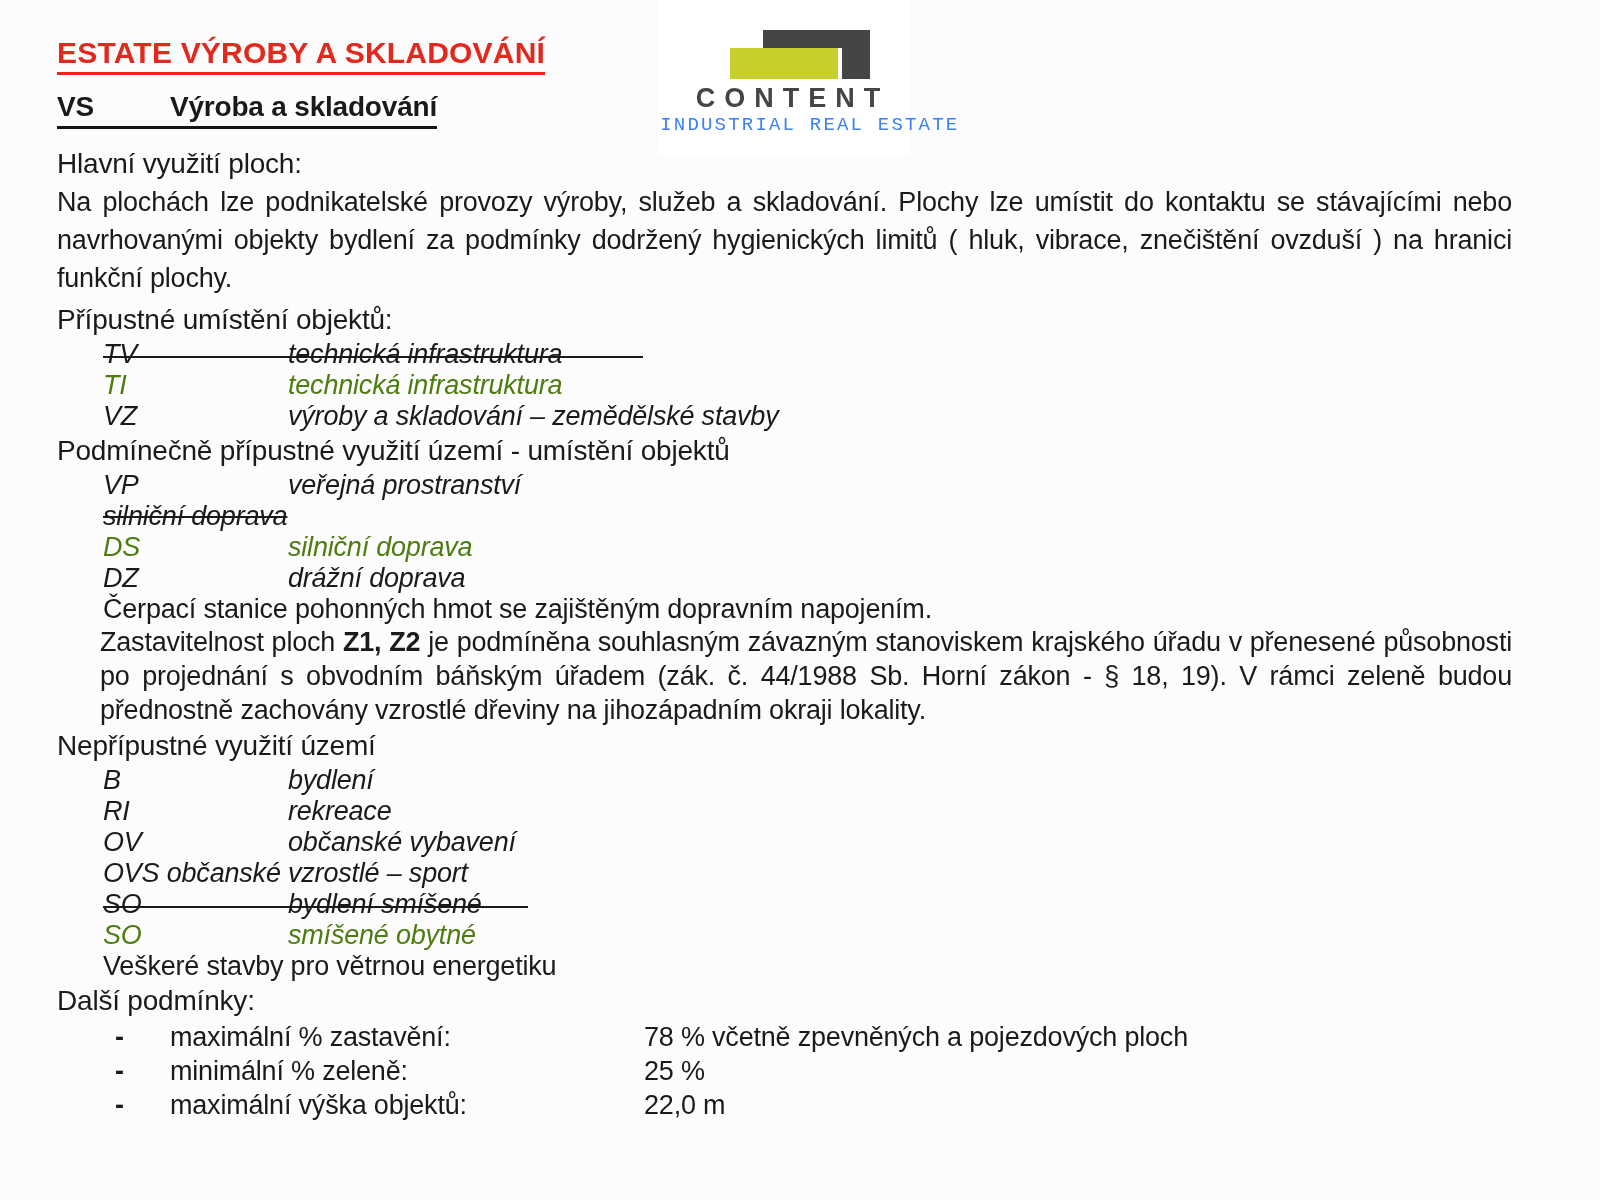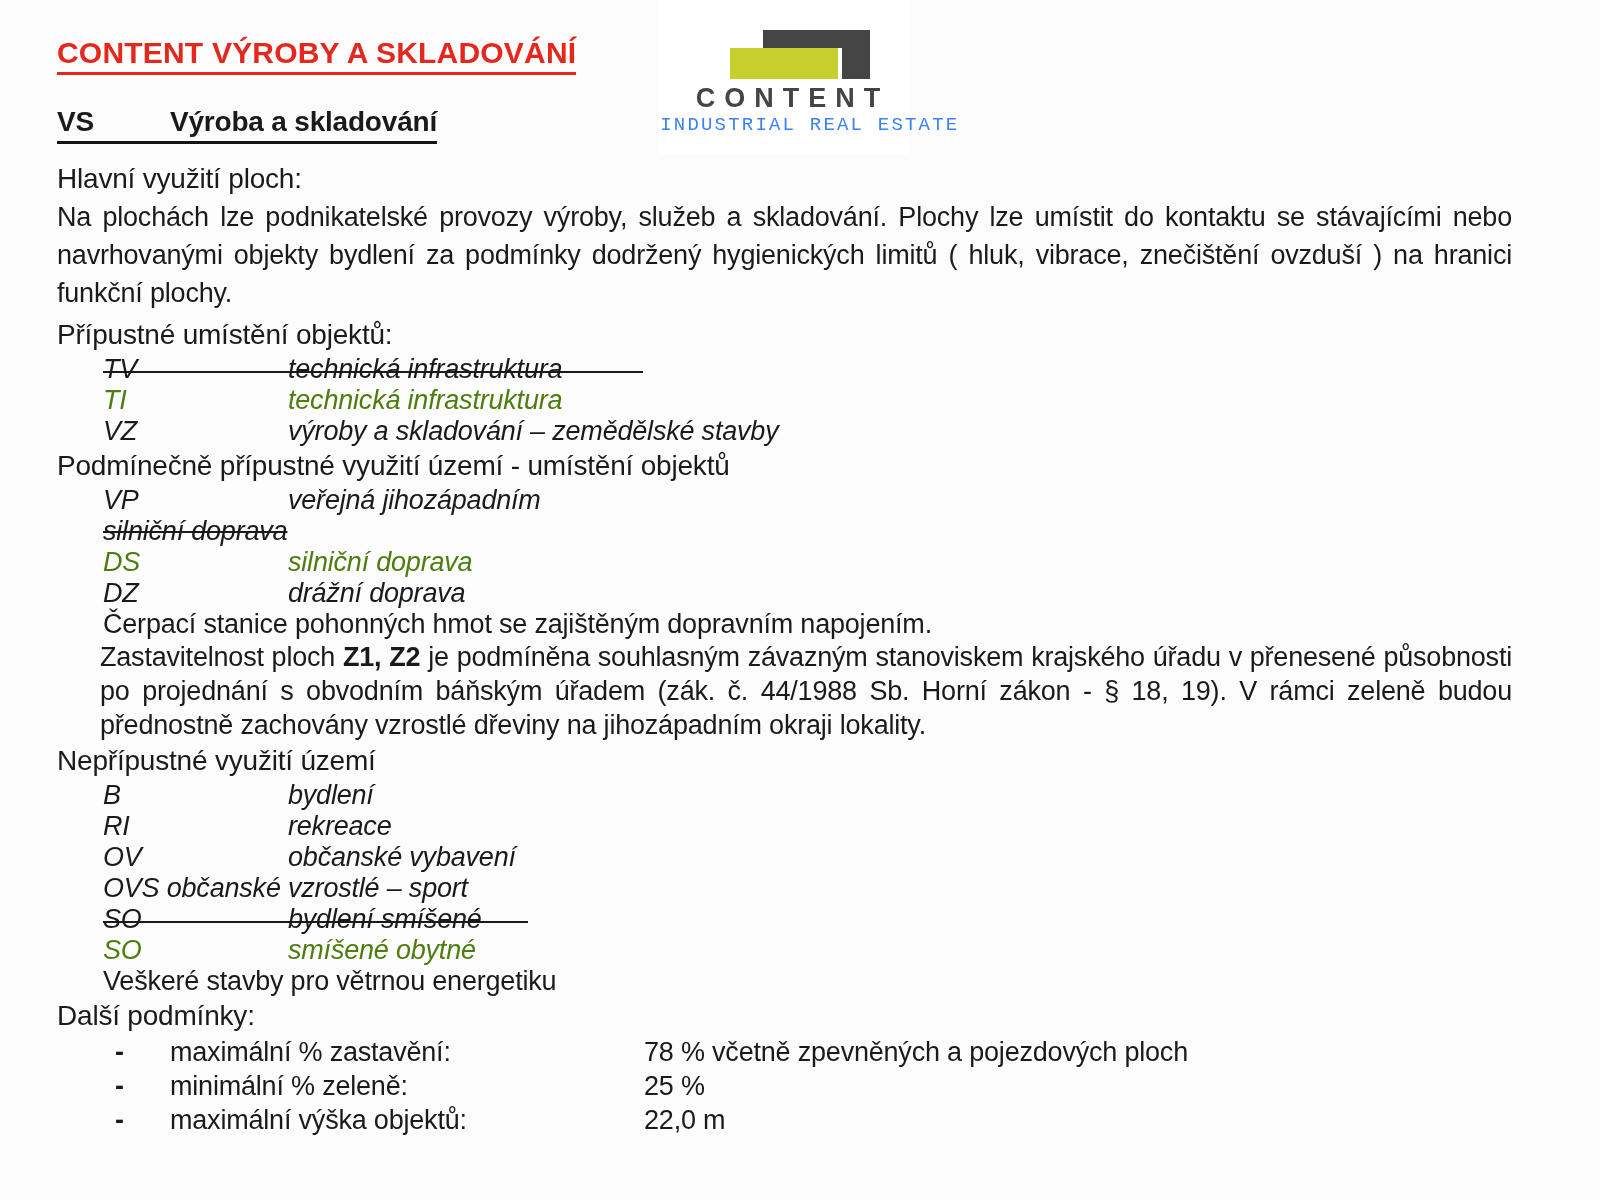--- a/index.html
+++ b/index.html
@@ -26,21 +26,20 @@
     margin-bottom: 16px;
     letter-spacing: 0.2px;
   }
   .vs-line {
     display: inline-flex;
     font-size: 28px;
     font-weight: 700;
     border-bottom: 3px solid #151515;
     padding-bottom: 3px;
     margin-bottom: 16px;
-    margin-top: 15px;
   }
   .vs-line .vs-code { width: 113px; }
 
   
   .sec-h {
     font-size: 28px;
     font-weight: 400;
     line-height: 38px;
   }
 
@@ -128,21 +127,21 @@
     font-family: Liberation Mono, monospace;
   }
   .mb4  { margin-bottom: 4px; }
 </style>
 </head>
 <body>
 
 <div class="page">
 
   <div>
-    <span class="doc-title">CONTENT VÝROBY A SKLADOVÁNÍ</span>
+    <span class="doc-title">ESTATE VÝROBY A SKLADOVÁNÍ</span>
   </div>
 
   <div>
     <span class="vs-line">
       <span class="vs-code">VS</span>
       <span>Výroba a skladování</span>
     </span>
   </div>
 
   <div class="sec-h">Hlavní využití ploch:</div>
@@ -161,21 +160,21 @@
   </div>
   <div class="row">
     <span class="code">VZ</span>
     <span class="desc">výroby a skladování – zemědělské stavby</span>
   </div>
 
   <div class="sec-h">Podmínečně přípustné využití území - umístění objektů</div>
 
   <div class="row">
     <span class="code">VP</span>
-    <span class="desc">veřejná jihozápadním</span>
+    <span class="desc">veřejná prostranství</span>
   </div>
   <div class="row inline-struck">
     <span class="desc">silniční doprava</span>
   </div>
   <div class="row red">
     <span class="code">DS</span>
     <span class="desc">silniční doprava</span>
   </div>
   <div class="row">
     <span class="code">DZ</span>

